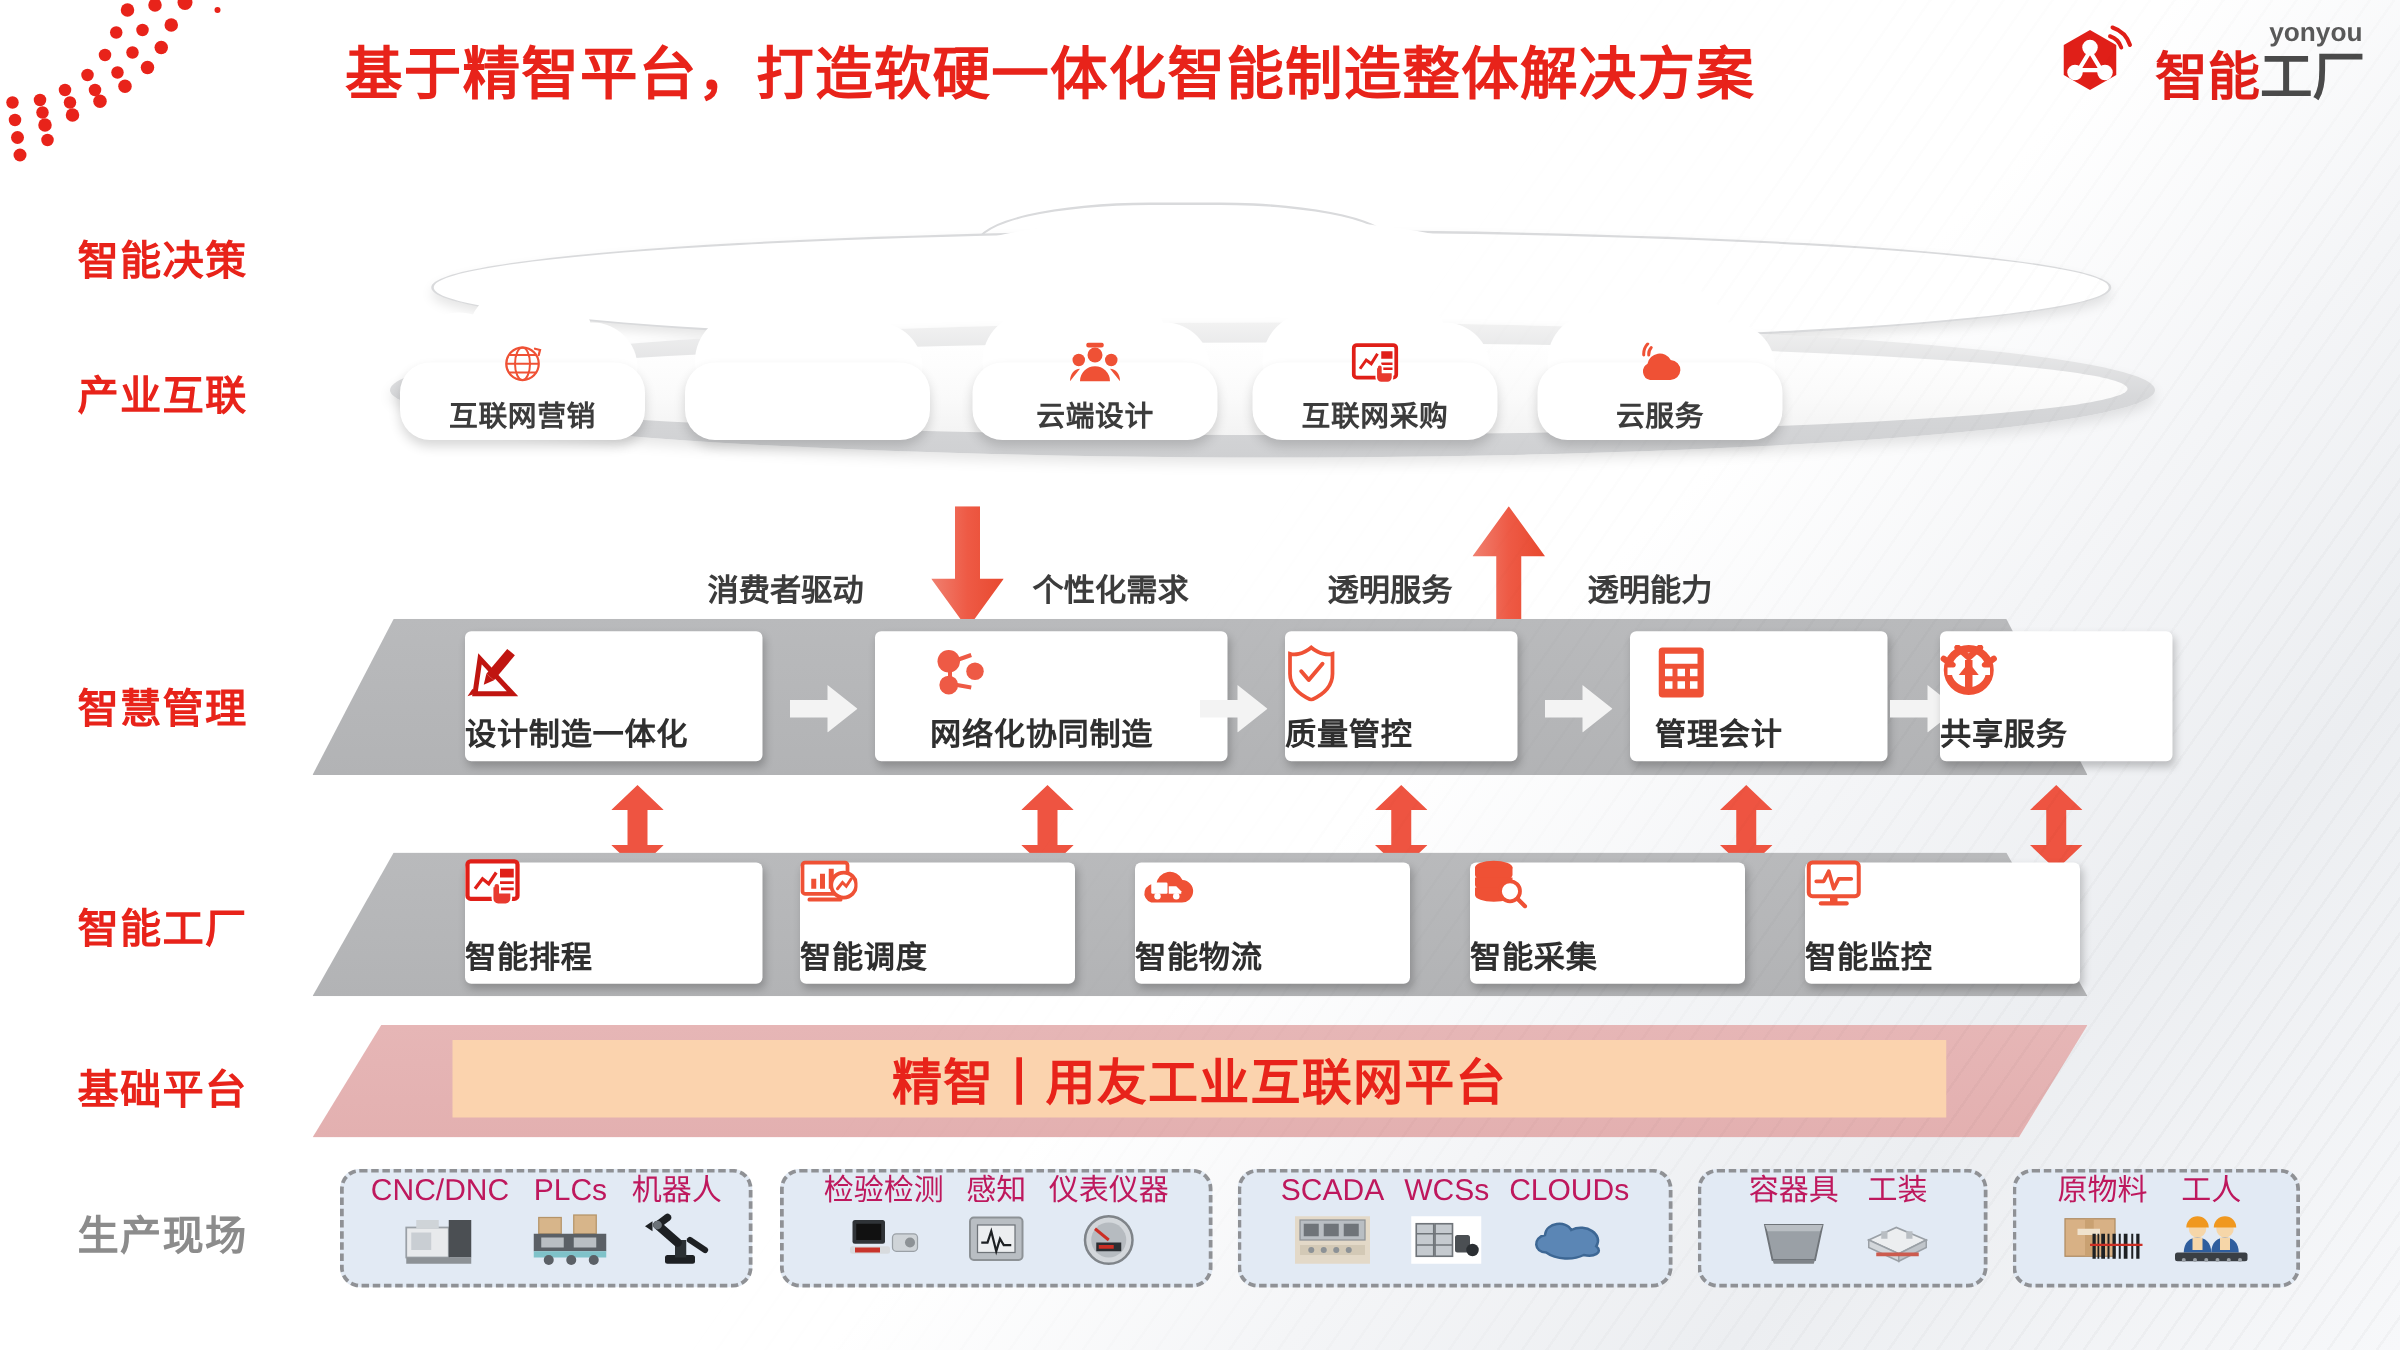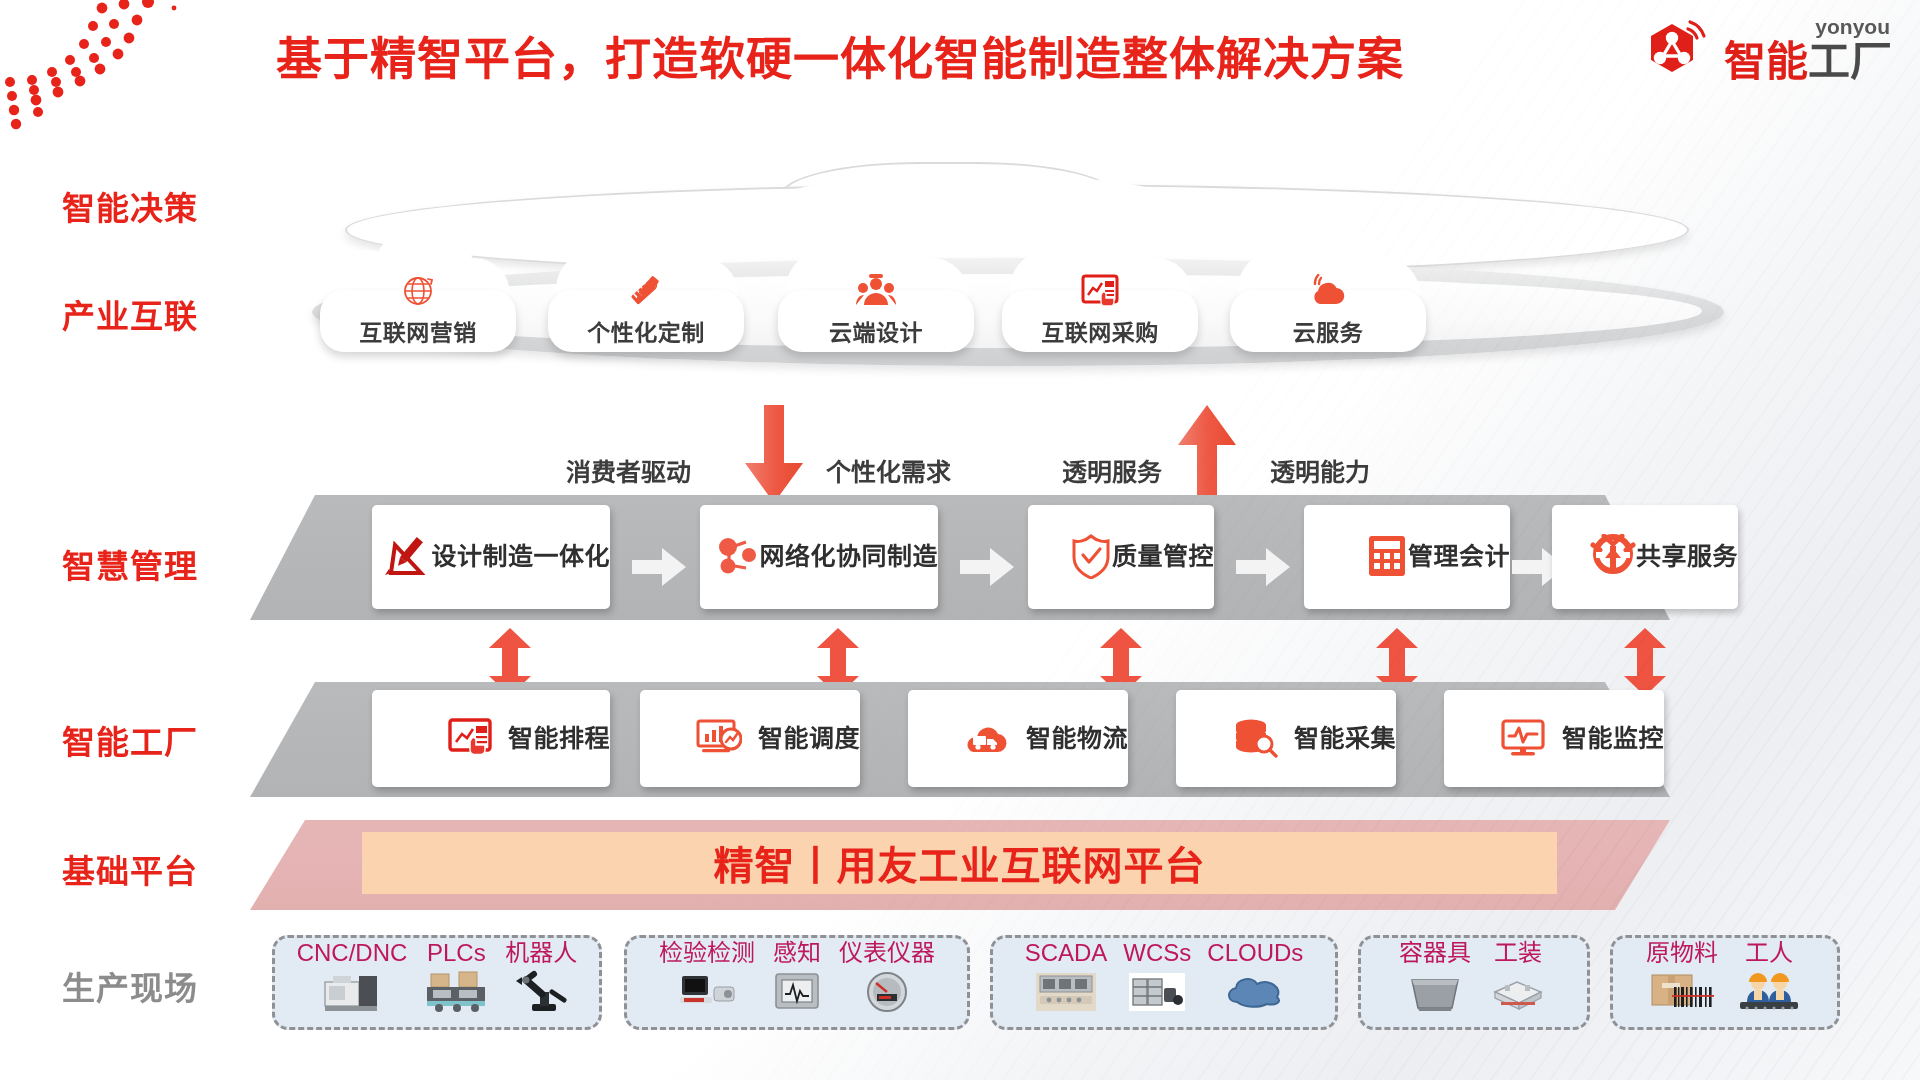--- a/index.html
+++ b/index.html
@@ -142,21 +142,21 @@
   .band.fact{ left:250px; top:682px; width:1420px; height:115px;
     clip-path: polygon(65px 0, calc(100% - 65px) 0, 100% 100%, 0 100%); }
   .band.plat{ left:250px; top:820px; width:1420px; height:90px;
     background:linear-gradient(180deg,#e6b6b6 0%, #e3b0b0 100%);
     clip-path: polygon(55px 0, 100% 0, calc(100% - 55px) 100%, 0 100%); }
 
   
   .card{
     position:absolute; background:#ffffff; border-radius:5px;
     box-shadow:2px 4px 7px rgba(0,0,0,0.22);
-    display:flex; flex-direction:row; align-items:center; justify-content:flex-end;
+    display:flex; flex-direction:column; align-items:flex-start; justify-content:flex-end;
     z-index:6;
   }
   .card .cardicon{ height:54px; display:flex; align-items:center; justify-content:center; margin-bottom:2px; }
   .card .cardlabel{
     font-size:25px; font-weight:bold; color:#2f2f2f; white-space:nowrap; margin-bottom:6px; letter-spacing:0.5px;
   }
   .card.mgmt{ top:505px; height:104px; }
   .card.fact{ top:690px; height:97px;gap:16px; }
 
   .whitearrow{ position:absolute; z-index:6; top:548px; }
@@ -280,36 +280,20 @@
       </div>
       <div class="clabel">互联网营销</div>
     </div>
   </div>
 
   <div class="cloud" style="left:546px; top:240px;">
     <div class="lobe l1"></div>
       <div class="lobe l2"></div>
       <div class="lobe l3"></div>
       <div class="base"></div>
-    <div class="content">
-      <div class="cicon">
-        <svg width="38" height="38" viewBox="0 0 38 38">
-          <g transform="rotate(-42 19 19)">
-            <rect x="4" y="13" width="25" height="11" fill="#ef5135" rx="1.5"></rect>
-            <path d="M8 13v5M13 13v7M18 13v5M23 13v7" stroke="#fff" stroke-width="1.6"></path>
-            <path d="M29 13 L35 18.5 L29 24 Z" fill="#ef5135"></path>
-          </g>
-          <g transform="rotate(40 19 19)">
-            <rect x="14" y="3" width="9" height="22" fill="#ef5135" rx="1.5"></rect>
-            <path d="M14 25 L18.5 33 L23 25 Z" fill="#ef5135"></path>
-          </g>
-        </svg>
-      </div>
-      <div class="clabel">个性化定制</div>
-    </div>
   </div>
 
   <div class="cloud" style="left:776px; top:240px;">
     <div class="lobe l1"></div>
       <div class="lobe l2"></div>
       <div class="lobe l3"></div>
       <div class="base"></div>
     <div class="content">
       <div class="cicon">
         <svg width="40" height="34" viewBox="0 0 40 34">
@@ -403,21 +387,21 @@
         <path d="M6 36 l-4 6 6 -2 z" fill="#c01510"></path>
       </svg>
     </div>
     <div class="cardlabel">设计制造一体化</div>
   </div>
 
   <svg class="whitearrow" style="left:632px;" width="54" height="38" viewBox="0 0 54 38">
     <path d="M0 12 h30 V0 l24 19 -24 19 V26 H0 z" fill="#f3f3f3"></path>
   </svg>
 
-  <div class="card mgmt" style="left:700px; width:238px;">
+  <div class="card mgmt" style="left:700px; width:238px;padding-left:44px;">
     <div class="cardicon">
       <svg width="46" height="44" viewBox="0 0 46 44">
         <path d="M16 14 L33 8 M16 14 L16 31 M16 31 L33 34" stroke="#ee5a45" stroke-width="3.2" fill="none"></path>
         <circle cx="15" cy="13" r="9" fill="#ee5a45"></circle>
         <circle cx="15" cy="32" r="7.5" fill="#ee5a45"></circle>
         <circle cx="36" cy="21" r="7" fill="#ee5a45"></circle>
       </svg>
     </div>
     <div class="cardlabel">网络化协同制造</div>
   </div>

